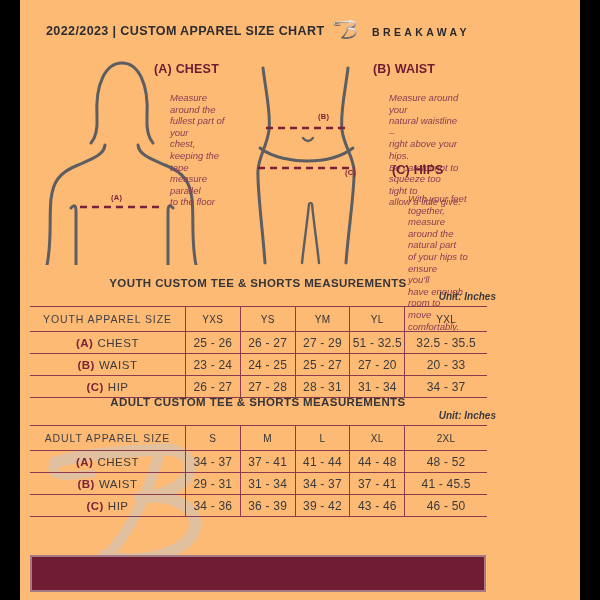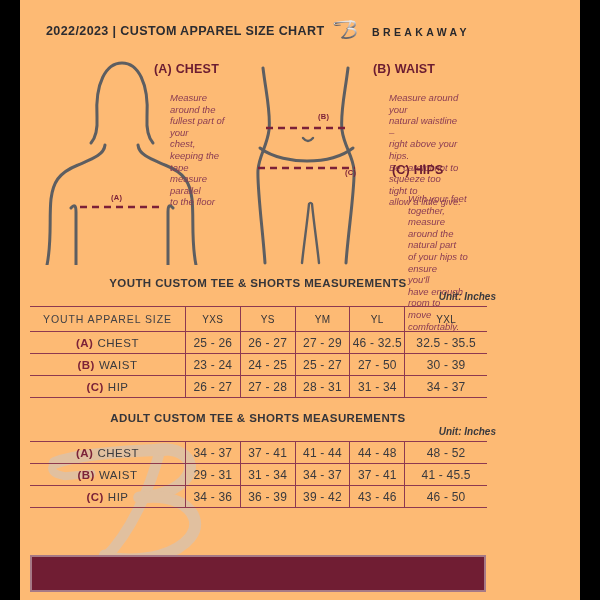--- a/index.html
+++ b/index.html
@@ -197,56 +197,64 @@
         <th class="size-col vline">YS</th>
         <th class="size-col vline">YM</th>
         <th class="size-col vline">YL</th>
         <th class="size-col vline">YXL</th>
       </tr>
       <tr>
         <td class="rowlbl"><span class="key">(A)</span><span>CHEST</span></td>
         <td class="val vline">25 - 26</td>
         <td class="val vline">26 - 27</td>
         <td class="val vline">27 - 29</td>
-        <td class="val vline">46 - 32.5</td>
+        <td class="val vline">51 - 32.5</td>
         <td class="val vline">32.5 - 35.5</td>
       </tr>
       <tr>
         <td class="rowlbl"><span class="key">(B)</span><span>WAIST</span></td>
         <td class="val vline">23 - 24</td>
         <td class="val vline">24 - 25</td>
         <td class="val vline">25 - 27</td>
-        <td class="val vline">27 - 50</td>
-        <td class="val vline">30 - 39</td>
+        <td class="val vline">27 - 20</td>
+        <td class="val vline">20 - 33</td>
       </tr>
       <tr>
         <td class="rowlbl"><span class="key">(C)</span><span>HIP</span></td>
         <td class="val vline">26 - 27</td>
         <td class="val vline">27 - 28</td>
         <td class="val vline">28 - 31</td>
         <td class="val vline">31 - 34</td>
         <td class="val vline">34 - 37</td>
       </tr>
     </tbody>
       </table>
   </div>
 
-  <div class="tsec" style="top:412px;">
+  <div class="tsec" style="top:396px;">
     <div class="ttitle">ADULT CUSTOM TEE &amp; SHORTS MEASUREMENTS</div>
     <div class="tunit">Unit: Inches</div>
     <table class="size">
       <colgroup>
         <col style="width:34%">
           <col style="width:12%">
           <col style="width:12%">
         <col style="width:12%">
           <col style="width:12%">
           <col style="width:18%">
       </colgroup>
       <tbody>
+          <tr class="hrow">
+        <th class="lbl-h">ADULT APPAREL SIZE</th>
+        <th class="size-col vline">S</th>
+        <th class="size-col vline">M</th>
+        <th class="size-col vline">L</th>
+        <th class="size-col vline">XL</th>
+        <th class="size-col vline">2XL</th>
+      </tr>
       <tr>
         <td class="rowlbl"><span class="key">(A)</span><span>CHEST</span></td>
         <td class="val vline">34 - 37</td>
         <td class="val vline">37 - 41</td>
         <td class="val vline">41 - 44</td>
         <td class="val vline">44 - 48</td>
         <td class="val vline">48 - 52</td>
       </tr>
       <tr>
         <td class="rowlbl"><span class="key">(B)</span><span>WAIST</span></td>

